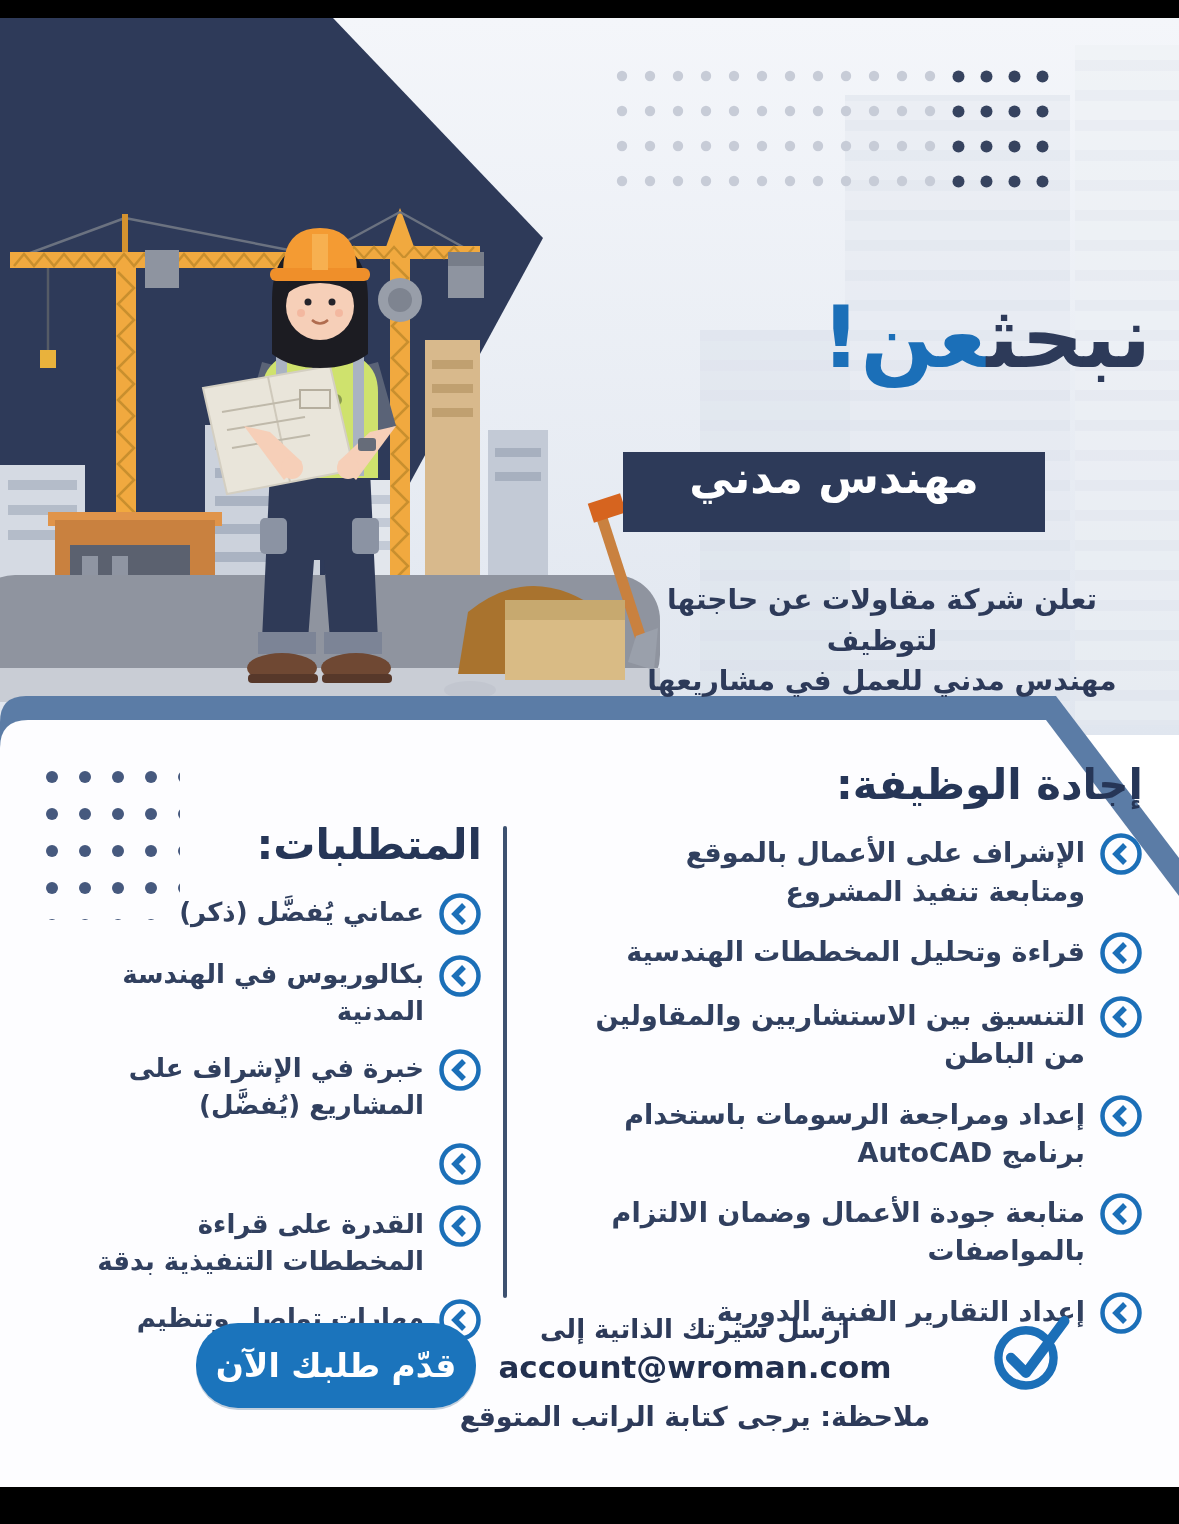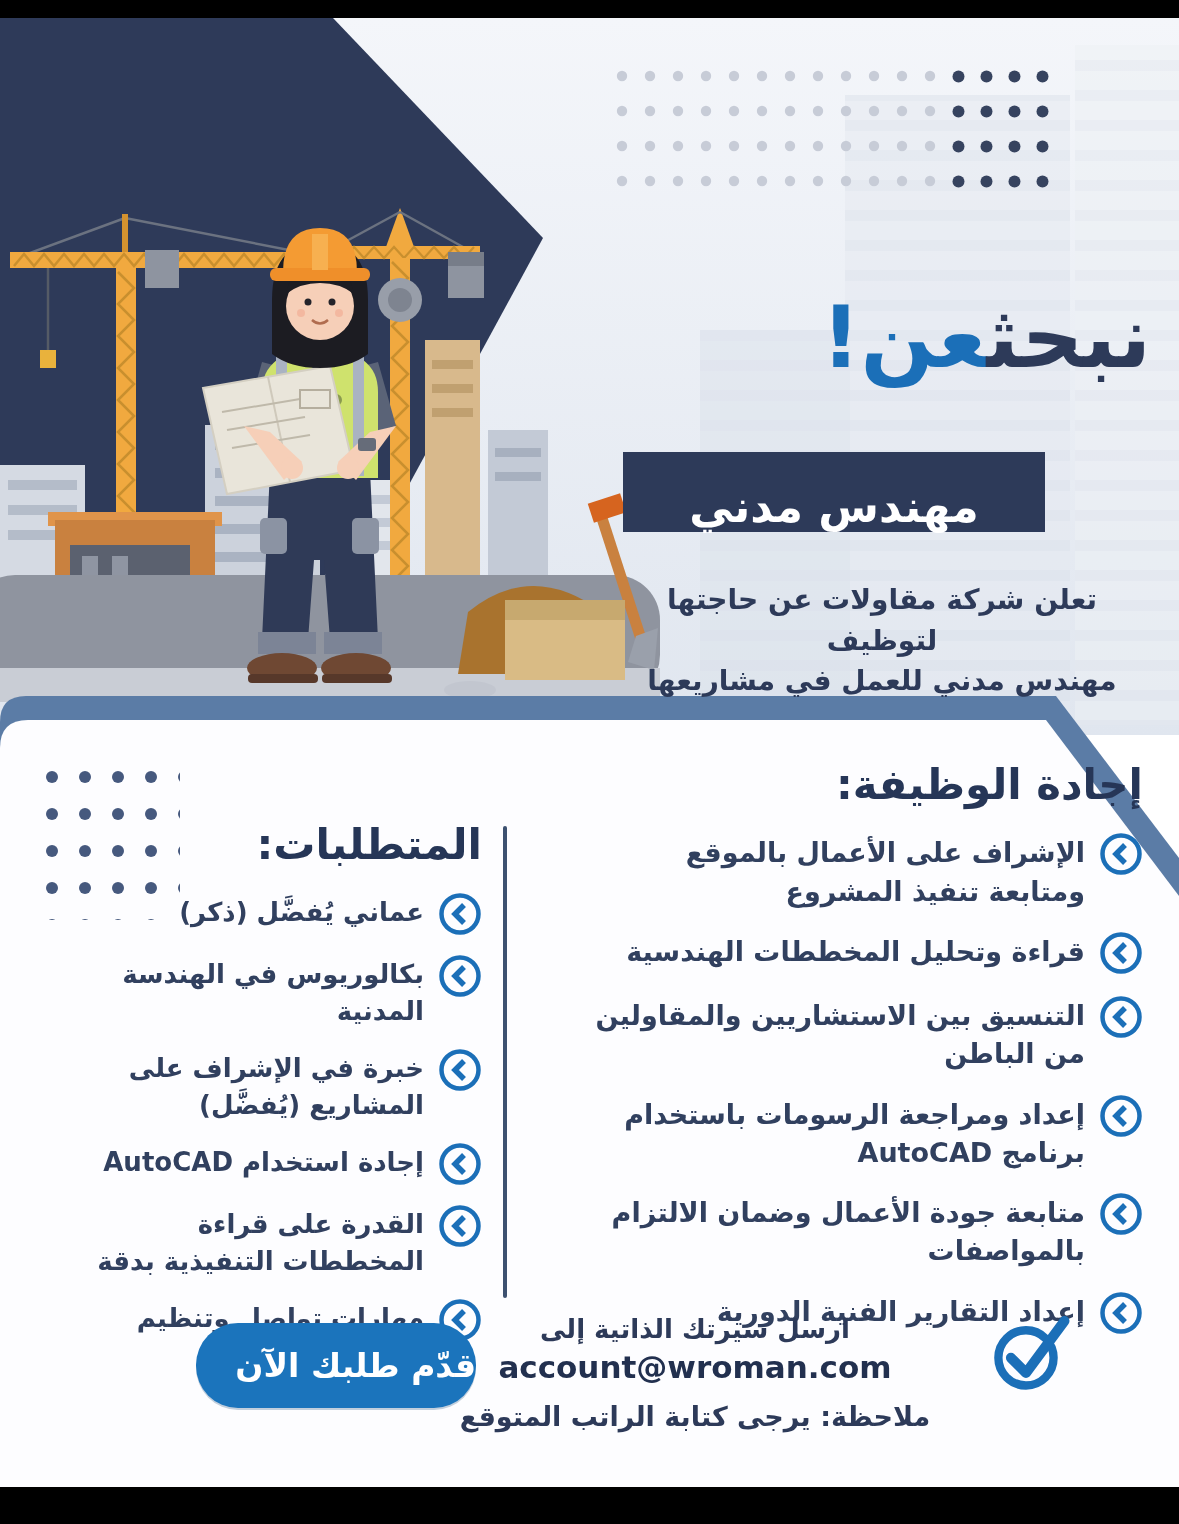--- a/index.html
+++ b/index.html
@@ -19,21 +19,21 @@
   .bar-bottom{top:1487px;height:37px;}
   
   .main-title{
     top:286px;right:28px;direction:rtl;white-space:nowrap;
     font-size:86px;font-weight:800;line-height:1.2;letter-spacing:-1px;
   }
   .main-title .w1{color:#2d3a59;}
   .main-title .w2{color:#1b6fb8;}
   .role-banner{
     left:623px;top:452px;width:422px;height:80px;background:#2d3a59;
-    color:#ffffff;display:flex;align-items:flex-end;justify-content:center;
+    color:#ffffff;display:flex;align-items:flex-start;justify-content:center;
     font-size:44px;font-weight:800;direction:rtl;
   }
   .subtitle{
     left:608px;top:560px;width:548px;text-align:center;direction:rtl;
     color:#2d3a59;font-size:28px;font-weight:600;line-height:1.45;margin-top:20px;
   }
   
   .right-col{right:36px;top:762px;width:548px;direction:rtl;}
   .left-col{left:90px;top:822px;width:392px;direction:rtl;}
   .sec-heading{
@@ -46,21 +46,21 @@
   .item{display:flex;align-items:flex-start;gap:14px;}
   .bullet{flex:0 0 auto;width:44px;height:44px;margin-top:-2px;}
   .item-text{
     color:#31405f;font-size:27px;font-weight:700;line-height:1.42;text-align:right;
   }
   .left-col .item-text{font-size:26px;}
   .divider{left:503px;top:826px;width:4px;height:472px;background:#3d5170;border-radius:2px;}
   
   .apply-button{
     left:196px;top:1323px;width:280px;height:85px;background:#1b74bc;
-    border-radius:42px;display:flex;align-items:center;
+    border-radius:42px;display:flex;align-items:center;justify-content:center;
     color:#ffffff;font-size:33px;font-weight:800;direction:rtl;cursor:pointer;
     box-shadow:0 2px 0 rgba(20,70,120,.25);
   }
   .contact{right:204px;top:1313px;width:560px;text-align:center;direction:rtl;}
   .send-cv{color:#2d3a59;font-size:26px;font-weight:600;line-height:1.3;}
   .email{color:#22304f;font-size:31px;font-weight:800;direction:ltr;line-height:1.3;}
   .note{color:#2d3a59;font-size:27px;font-weight:700;margin-top:12px;line-height:1.3;}
   .check-icon{right:106px;top:1306px;}
   .dots-left{left:45px;top:770px;z-index:4;}
 </style>
@@ -323,21 +323,20 @@
           <circle cx="22" cy="22" r="18.5" fill="none" stroke="#1b6fb8" stroke-width="4.5"></circle>
           <polyline points="26,13 17,22 26,31" fill="none" stroke="#1b6fb8" stroke-width="5.5"></polyline>
         </svg>
       <span class="item-text">خبرة في الإشراف على المشاريع (يُفضَّل)</span>
     </div>
     <div class="item">
       <svg class="bullet" viewBox="0 0 44 44">
           <circle cx="22" cy="22" r="18.5" fill="none" stroke="#1b6fb8" stroke-width="4.5"></circle>
           <polyline points="26,13 17,22 26,31" fill="none" stroke="#1b6fb8" stroke-width="5.5"></polyline>
         </svg>
-      <span class="item-text">إجادة استخدام AutoCAD</span>
     </div>
     <div class="item">
       <svg class="bullet" viewBox="0 0 44 44">
           <circle cx="22" cy="22" r="18.5" fill="none" stroke="#1b6fb8" stroke-width="4.5"></circle>
           <polyline points="26,13 17,22 26,31" fill="none" stroke="#1b6fb8" stroke-width="5.5"></polyline>
         </svg>
       <span class="item-text">القدرة على قراءة المخططات التنفيذية بدقة</span>
     </div>
     <div class="item">
       <svg class="bullet" viewBox="0 0 44 44">

